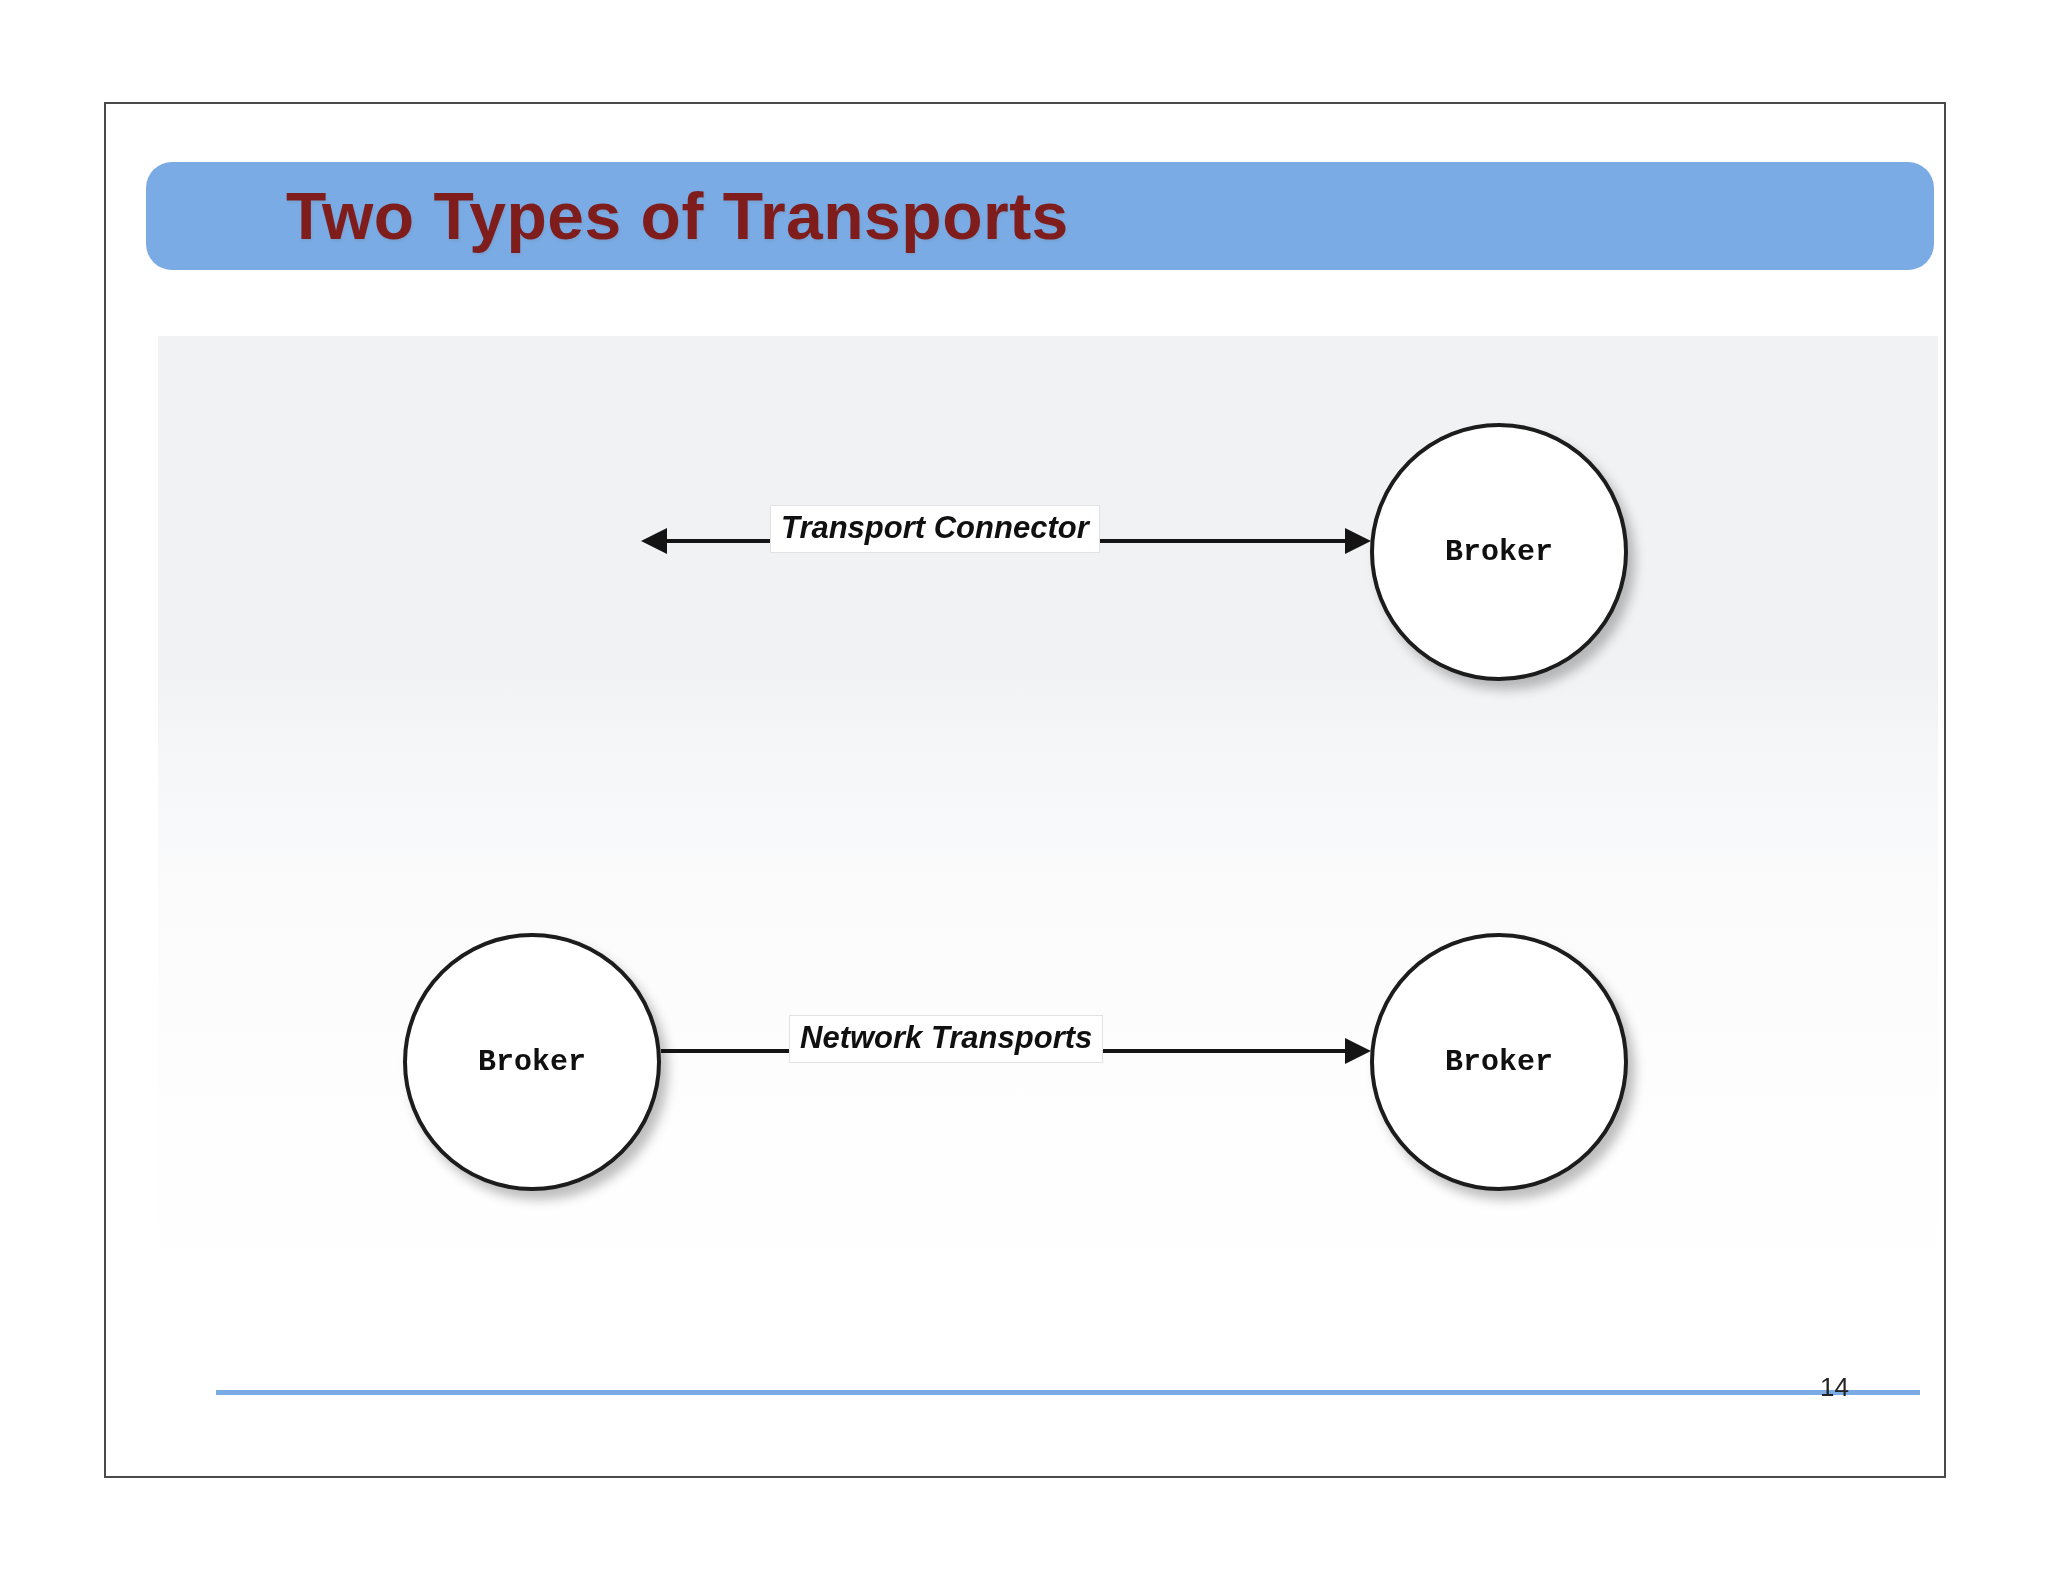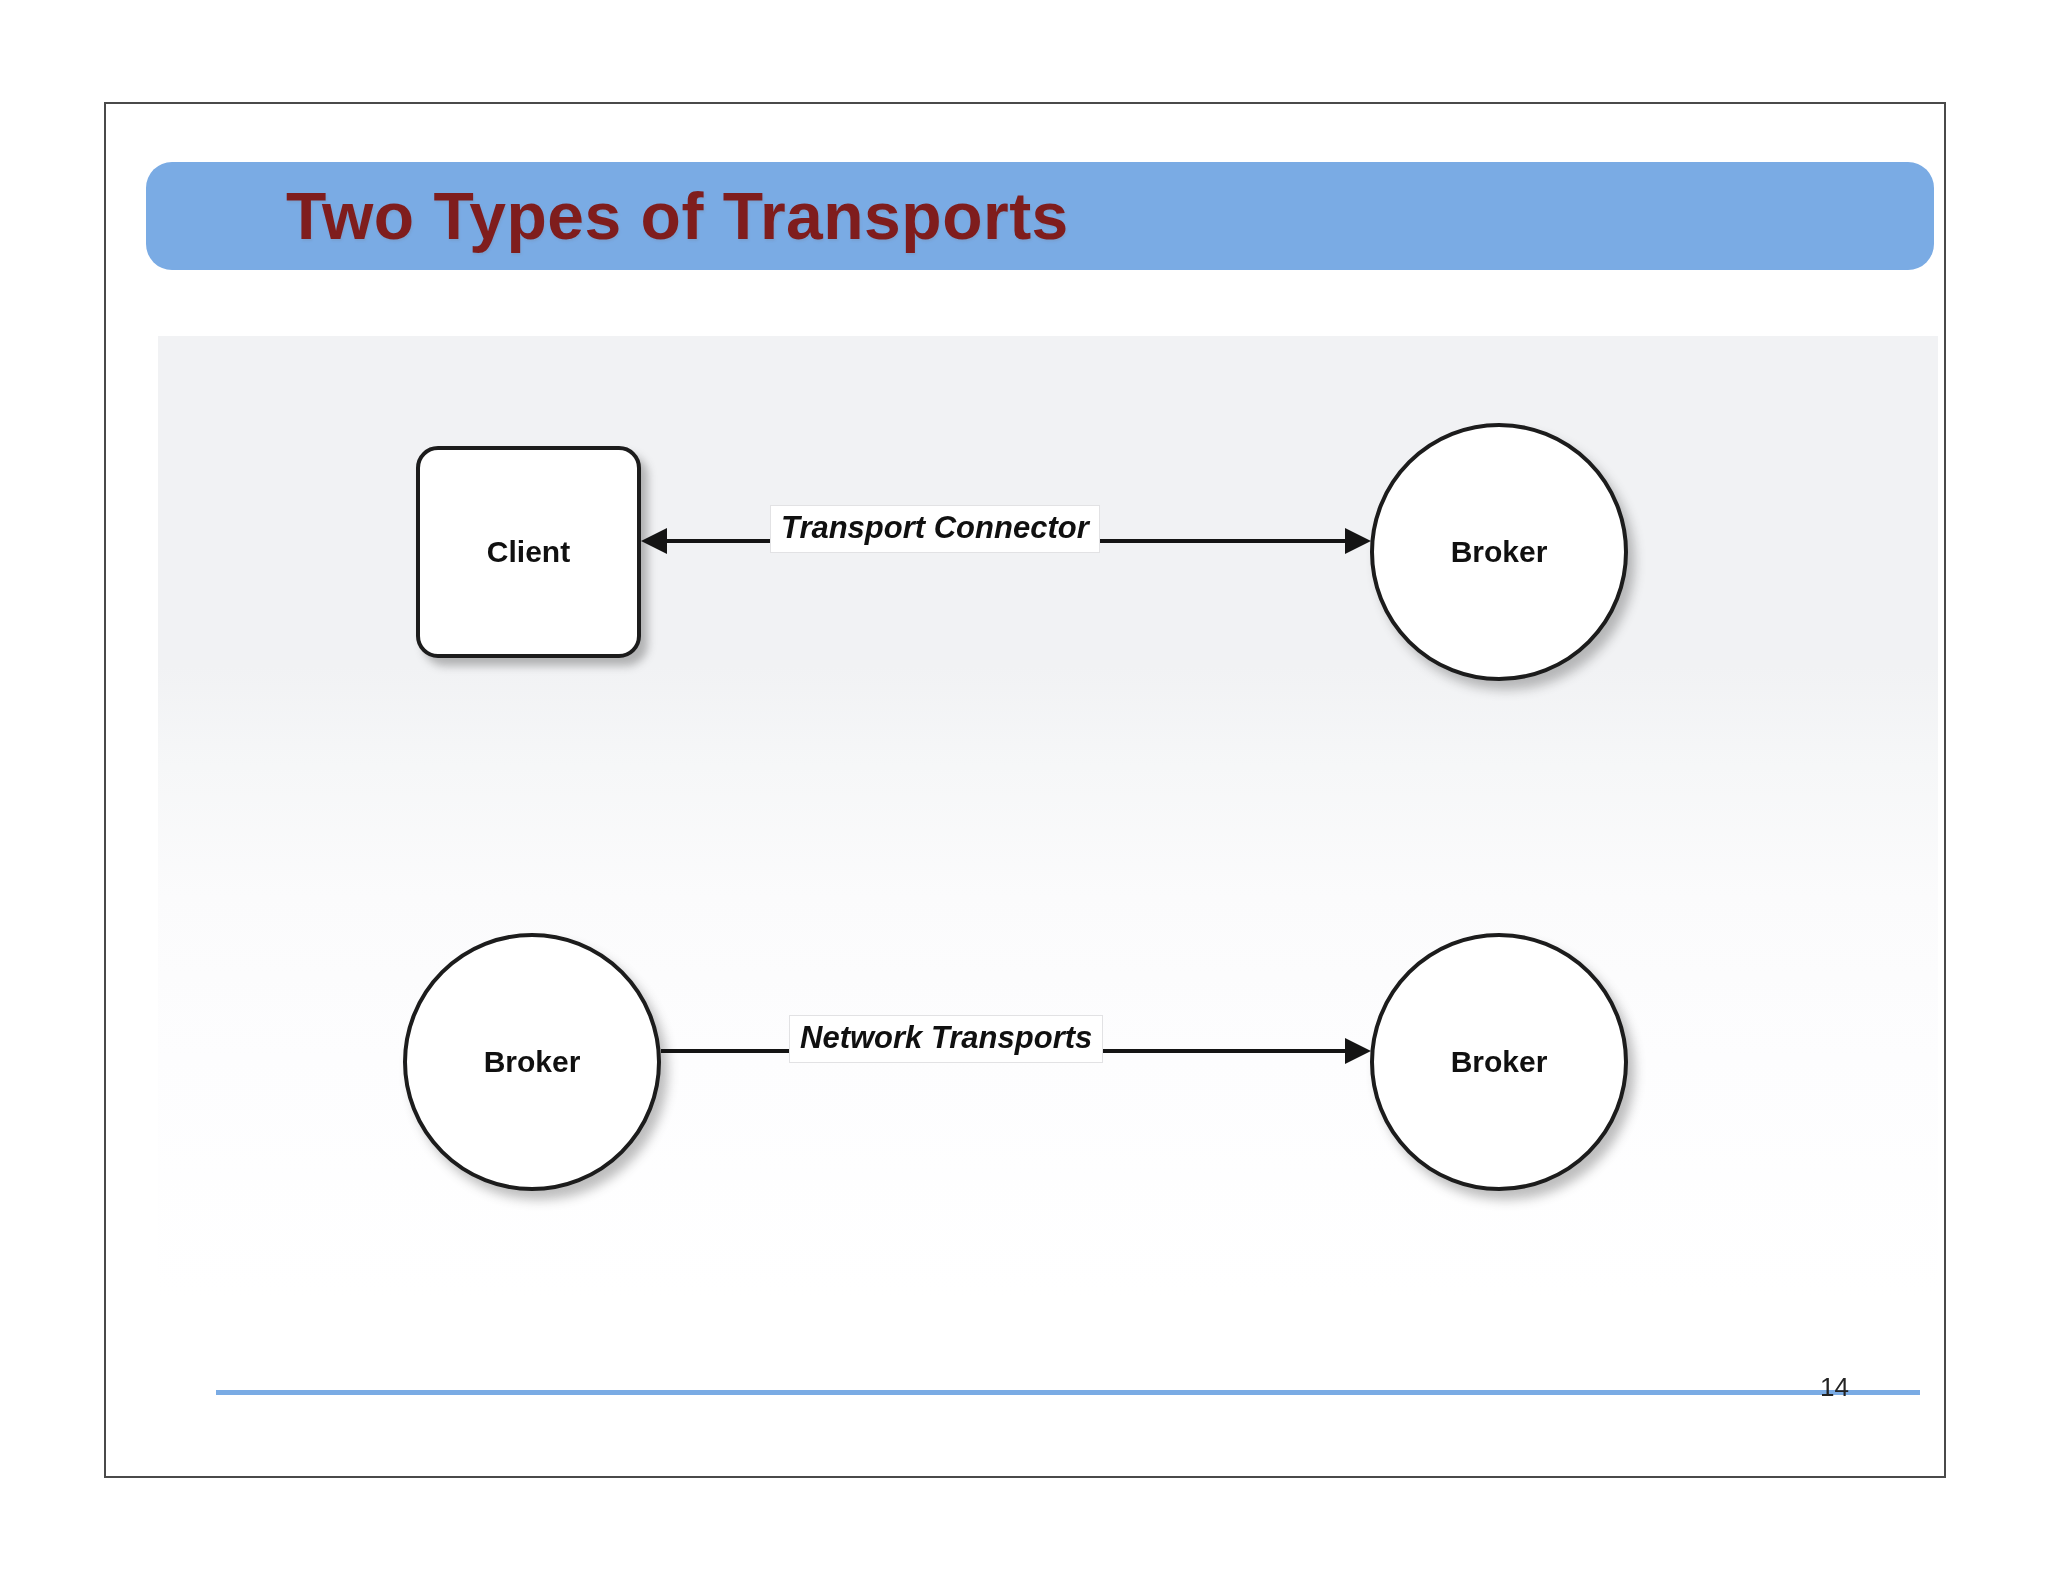--- a/index.html
+++ b/index.html
@@ -107,20 +107,21 @@
     width: 258px;
     height: 258px;
     background: #ffffff;
     border: 4px solid #1c1c1c;
     border-radius: 50%;
     box-shadow: 7px 9px 11px rgba(60,60,60,0.33);
     display: flex;
     align-items: center;
     justify-content: center;
     box-sizing: border-box;
+    font-family: Liberation Mono, monospace;
   }
   .circle-right { left: 1212px; top: -13px; }
   .circle-left  { left: 245px;  top: -13px; }
 
   
   .connector {
     position: absolute;
     top: 92px;
     height: 26px;
     font-style: italic;
@@ -201,23 +202,20 @@
 <div id="slide-frame">
 
   <div id="title-banner">
     <div id="title-text">Two Types of Transports</div>
   </div>
 
   <div id="diagram-canvas">
 
     <div class="diagram-row" id="row-transport">
 
-      <div class="node-box">
-        <span class="node-label">Client</span>
-      </div>
 
       <div class="connector" id="connector-transport">
         <div class="arrow-head arrow-left"></div>
         <div class="conn-line" style="left:24px; right:24px;"></div>
         <div class="arrow-head arrow-right"></div>
         <div class="conn-label" id="label-transport">Transport Connector</div>
       </div>
 
       <div class="node-circle circle-right">
         <span class="node-label">Broker</span>

